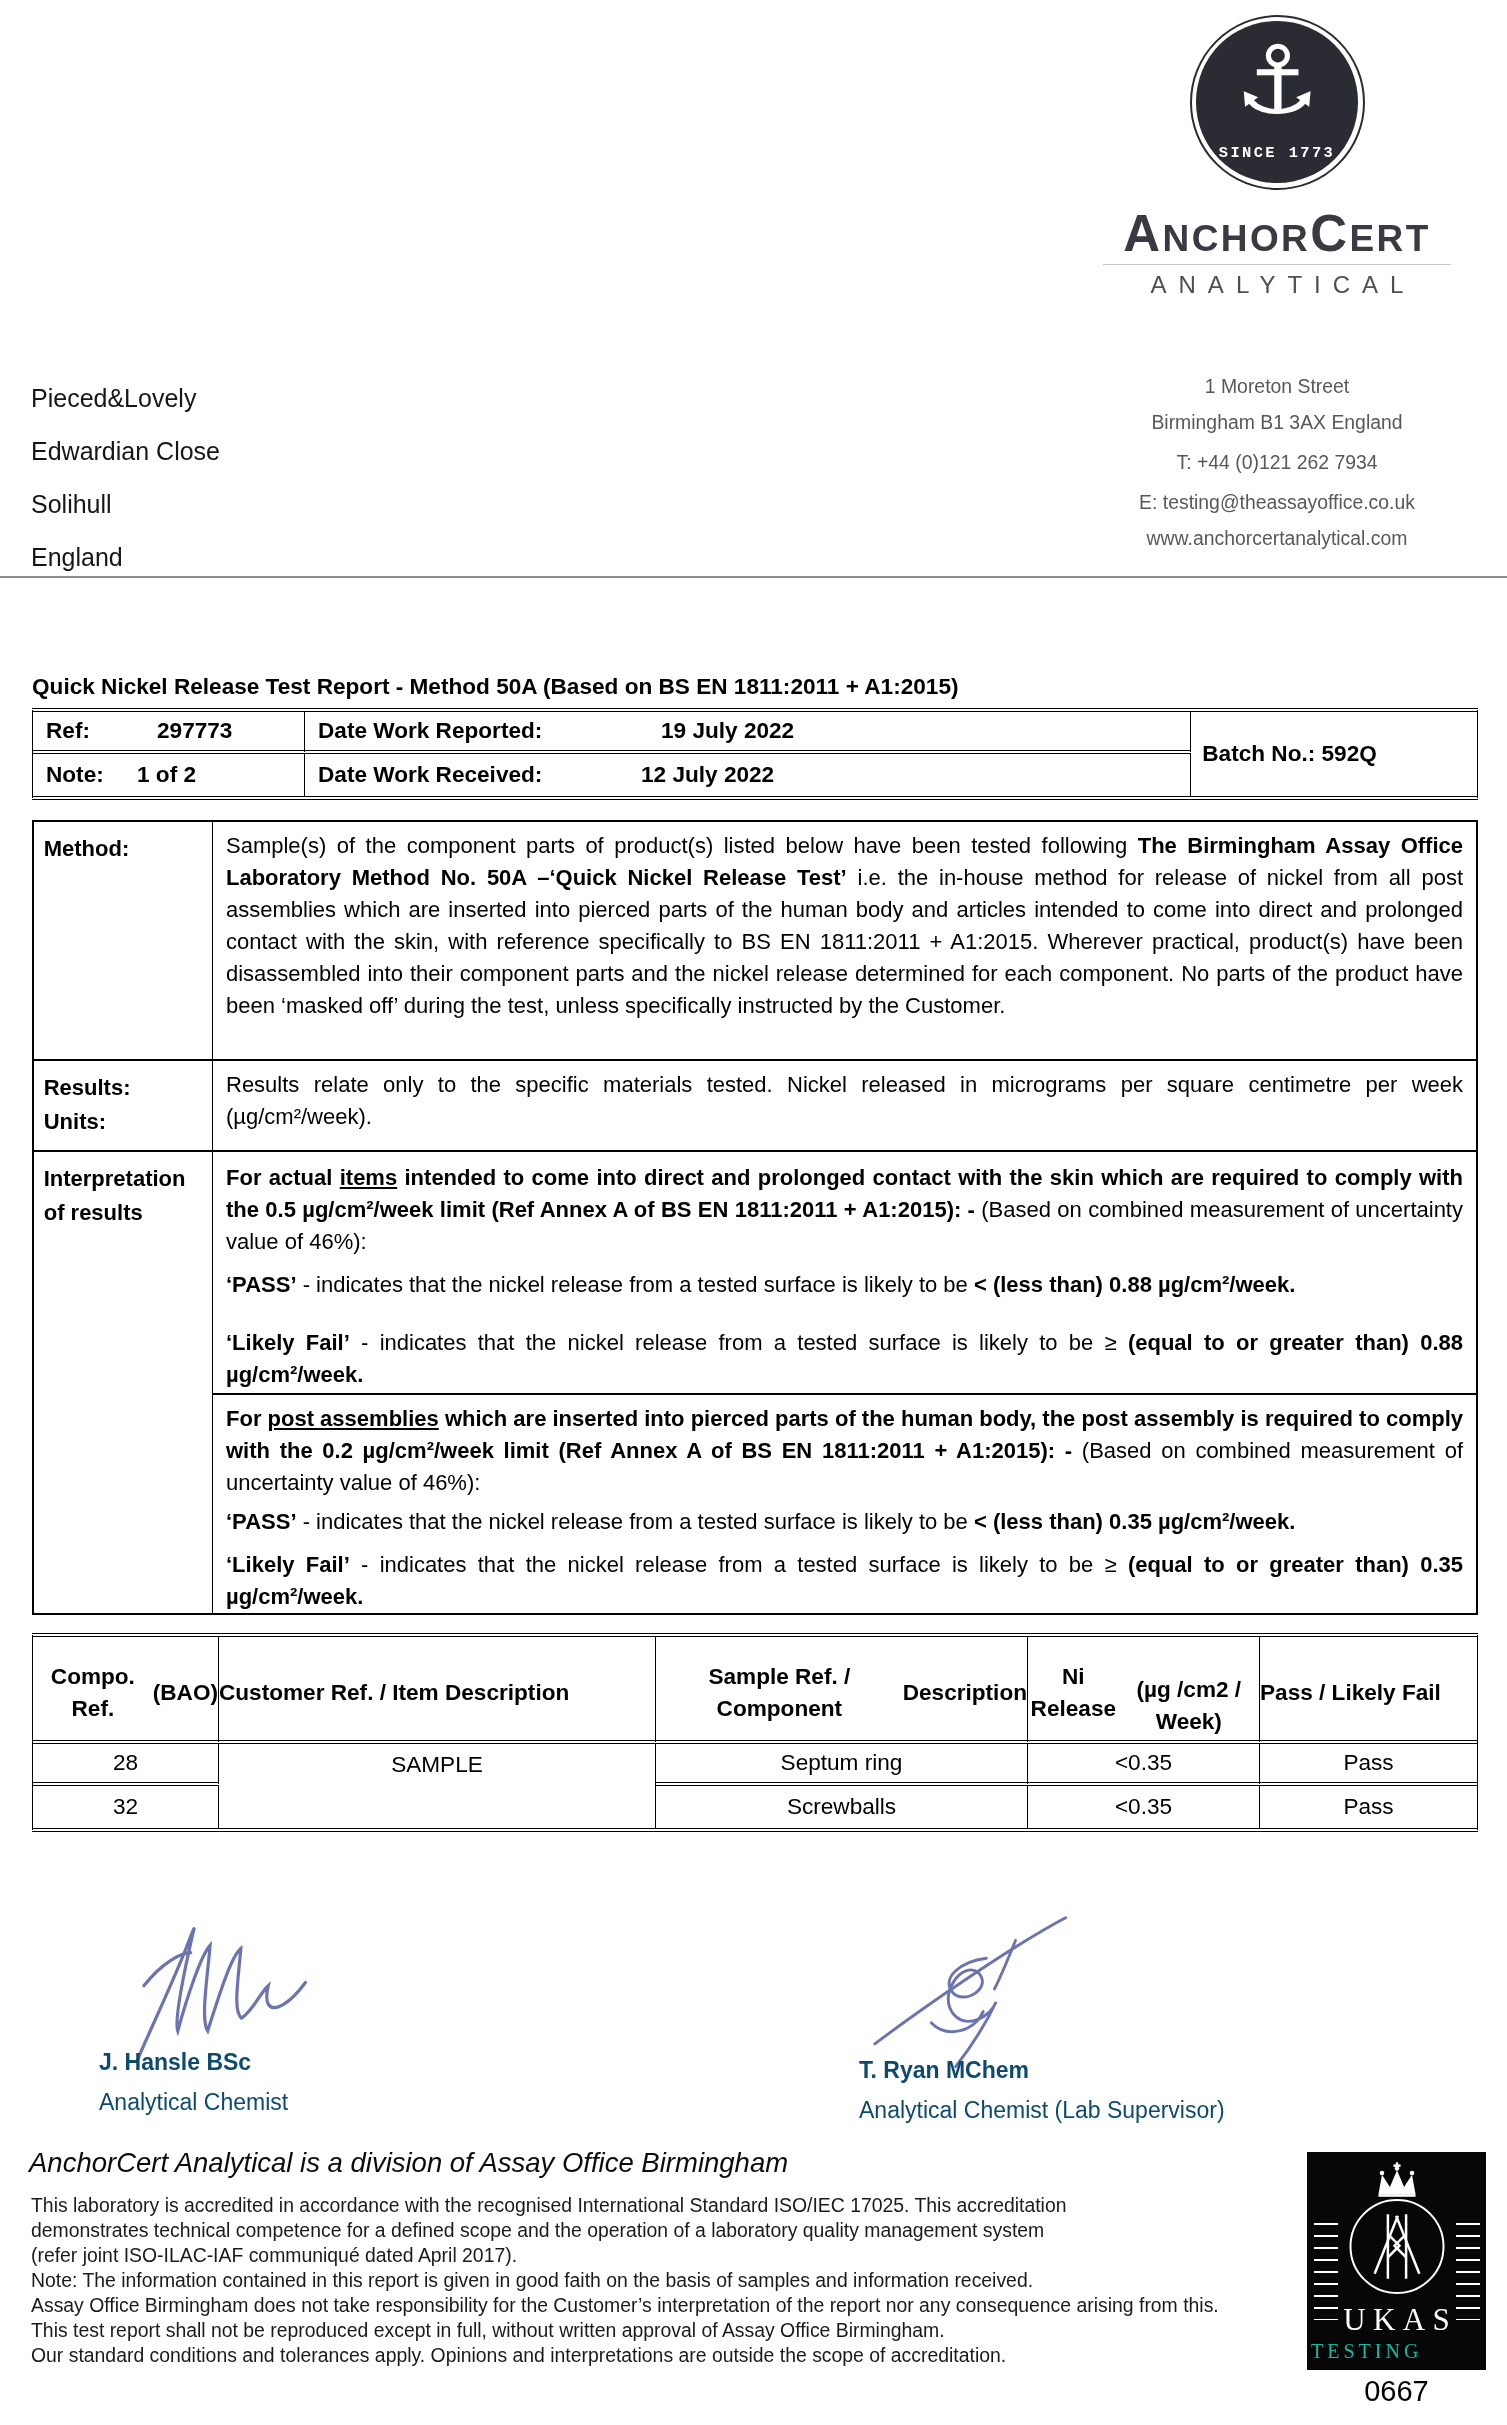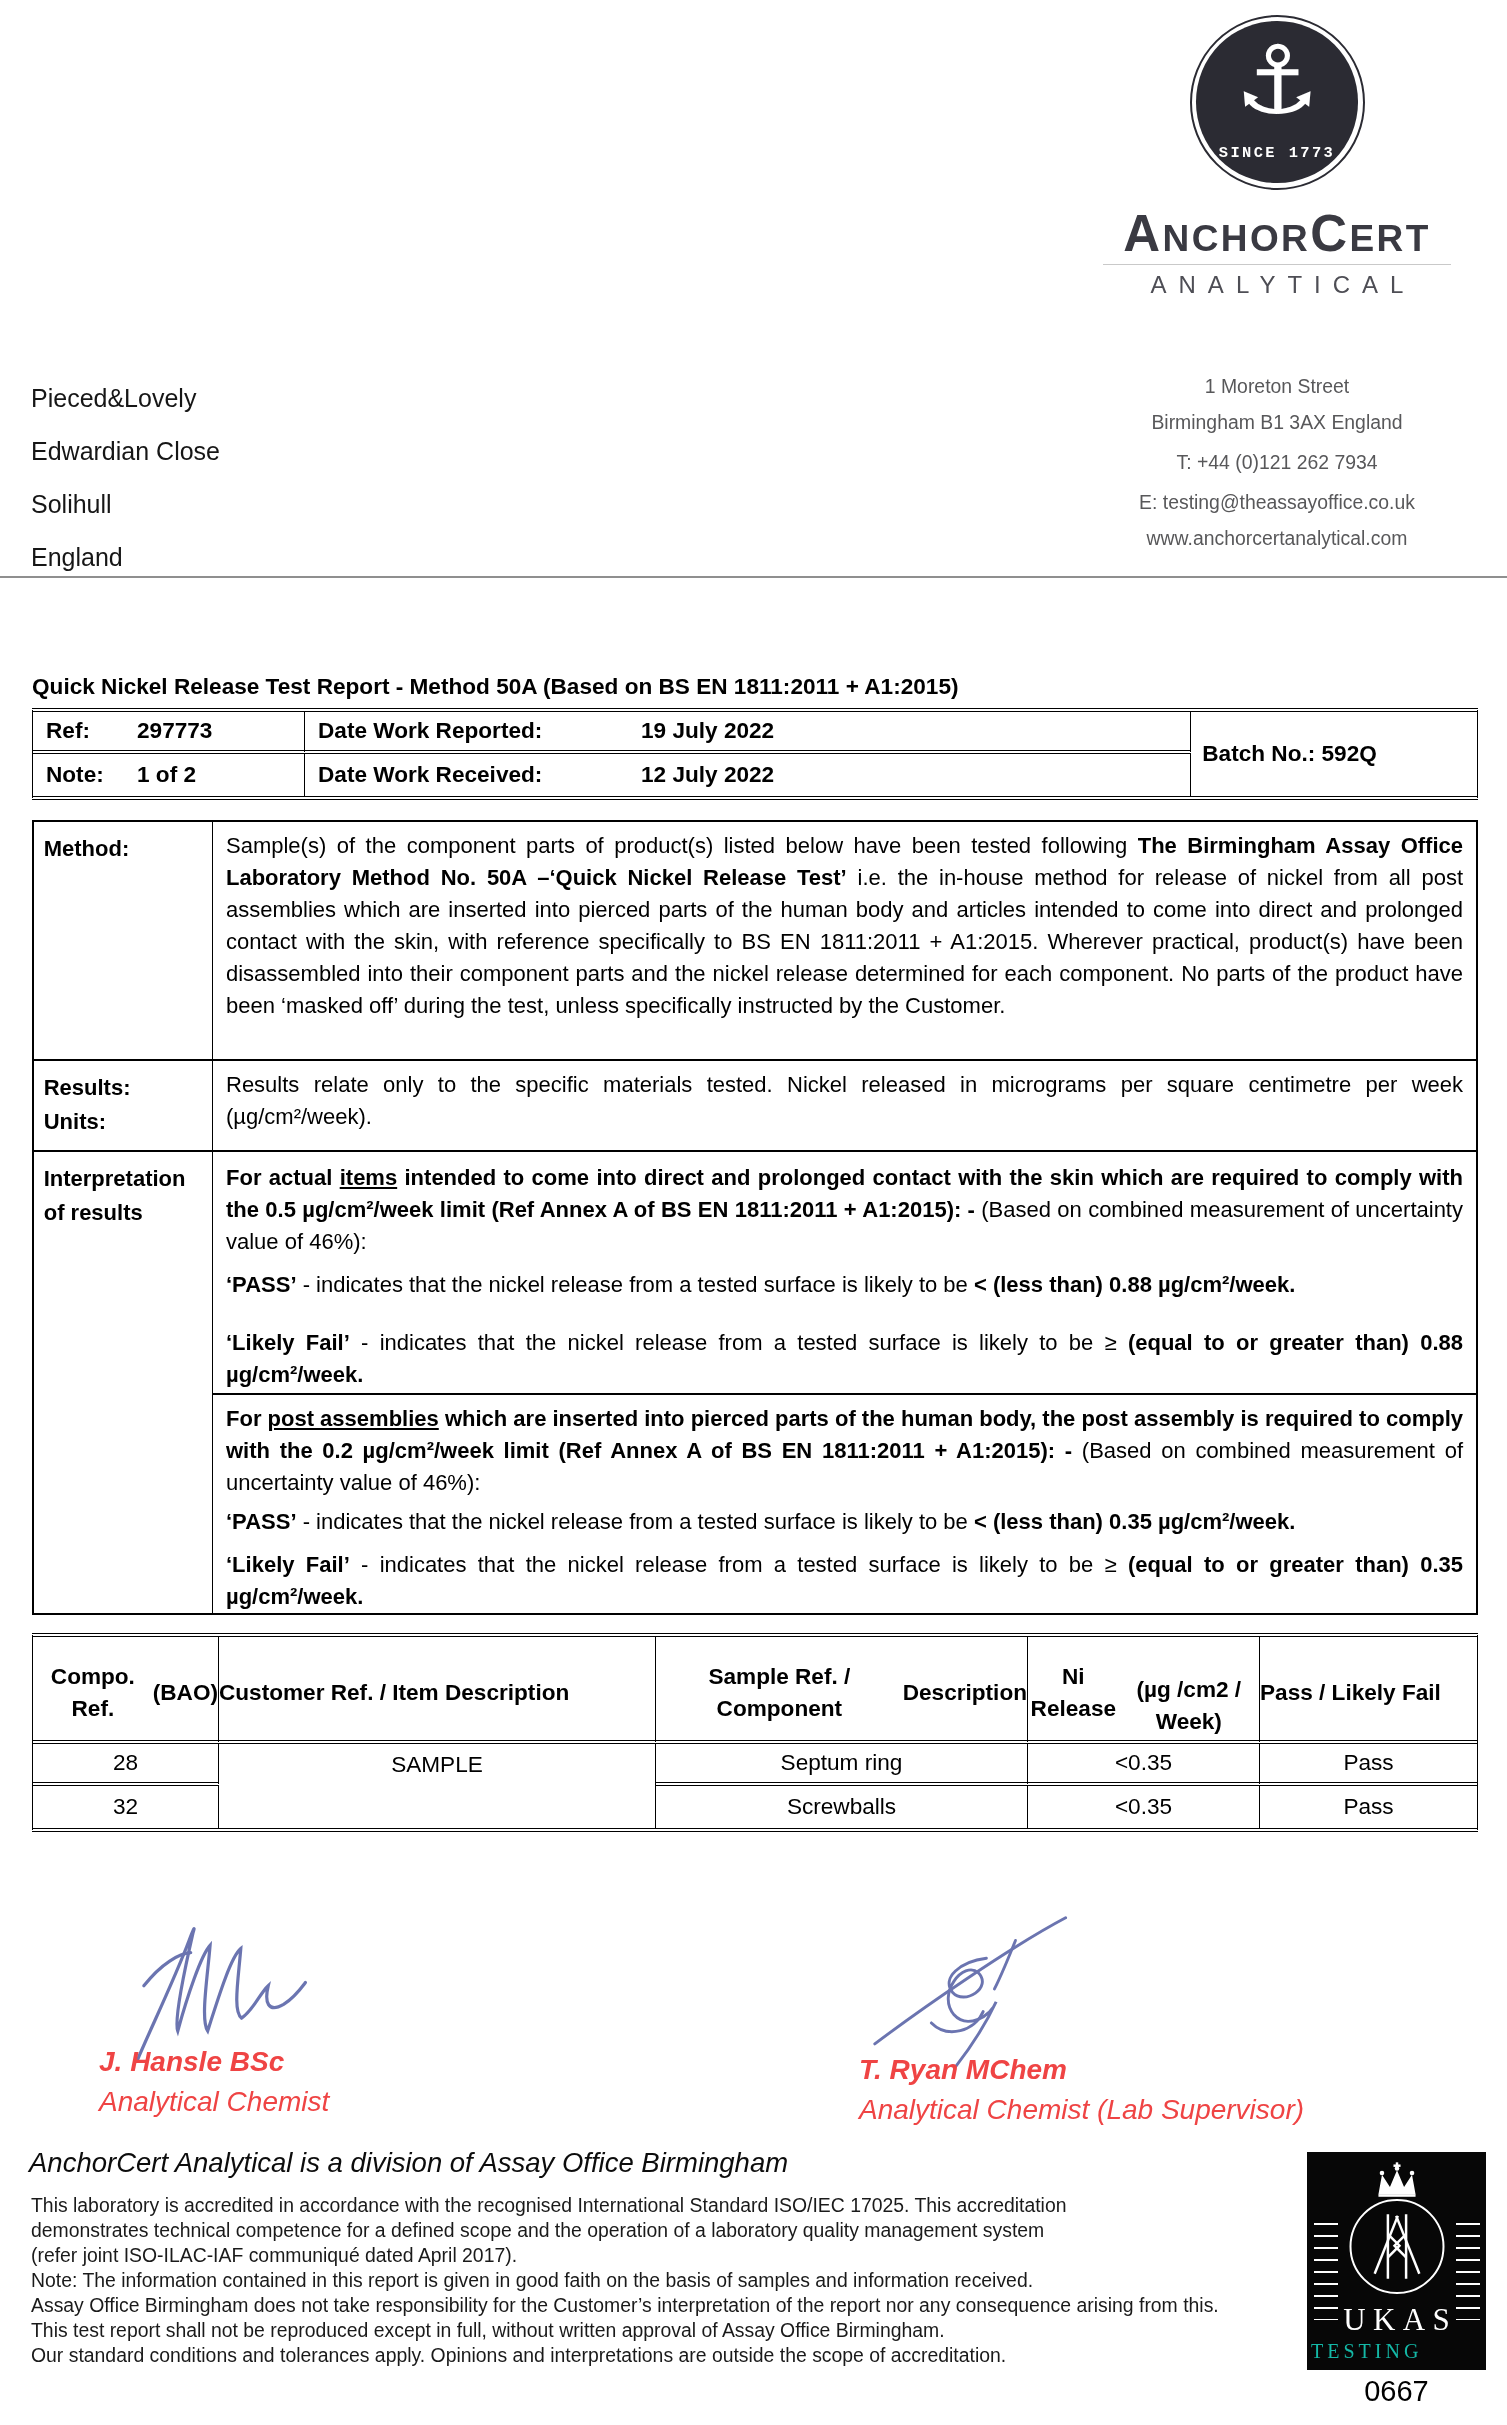--- a/index.html
+++ b/index.html
@@ -25,21 +25,21 @@
 
   .doc-title{position:absolute;left:32px;top:674px;font-size:22.6px;font-weight:700;color:#000;}
 
   
   .ref-table{position:absolute;left:32px;top:708px;width:1446px;box-sizing:border-box;display:grid;
              grid-template-columns:272px 886px auto;grid-template-rows:42px 42px;
              border-top:4.9px double #000;border-bottom:4.9px double #000;border-left:1.6px solid #000;border-right:1.6px solid #000;
              font-size:22.6px;font-weight:700;color:#000;}
   .ref-table .cell{display:flex;align-items:center;padding-left:13px;box-sizing:border-box;}
   .ref-table .vline{border-right:1.6px solid #000;}
-  .ref-table .hline{border-bottom:4.9px double #000;}
+  .ref-table .hline{border-bottom:4.9px double #000;gap:20px;}
   .ref-table .lbl-s{min-width:91px;display:inline-block;}
   .ref-table .lbl-l{min-width:323px;display:inline-block;}
   .batch-cell{grid-column:3;grid-row:1/3;display:flex;align-items:center;padding-left:11.3px;}
 
   
   .method-table{position:absolute;left:32px;top:820px;width:1446px;box-sizing:border-box;display:grid;
                 grid-template-columns:179px auto;grid-template-rows:239px 91px auto;
                 border:2.4px solid #000;font-size:22px;color:#000;}
   .mt-label{border-right:1.6px solid #000;padding:9.7px 8px 0 9.7px;font-weight:700;line-height:34px;box-sizing:border-box;}
   .mt-content{padding:8px 13px 0 13px;line-height:32px;text-align:justify;box-sizing:border-box;}
@@ -59,21 +59,21 @@
                  font-size:22.6px;color:#000;}
   .rt-cell{display:flex;align-items:center;justify-content:center;text-align:center;box-sizing:border-box;}
   .rt-head{font-weight:700;border-bottom:4.9px double #000;flex-direction:row;justify-content:flex-start;padding-top:8px;line-height:32px;}
   .rt-vline{border-right:1.6px solid #000;}
   .rt-r1{border-bottom:4.9px double #000;}
   .rt-merged{grid-column:2;grid-row:2/4;align-items:flex-start;padding-top:8px;}
   .ni-unit{margin-top:26px;font-weight:700;}
 
   
   .sig-svg{position:absolute;}
-  .signatory{position:absolute;font-size:28px;line-height:40px;color:#ef4444;font-style:italic;}
+  .signatory{position:absolute;font-size:23px;line-height:40px;color:#0c4a6e;}
   .signatory .name{font-weight:700;}
 
   .division-note{position:absolute;left:29px;top:2147px;font-size:27.5px;color:#0c0c0c;font-style:italic;}
   .disclaimer{position:absolute;left:31px;top:2193px;font-size:19.4px;line-height:25px;color:#1a1a1a;white-space:nowrap;}
 
   
   .ukas-box{position:absolute;left:1307px;top:2152px;width:179px;height:218px;background:#070707;}
   .ukas-crown{position:absolute;left:50%;transform:translateX(-50%);top:9.7px;}
   .ukas-circle{position:absolute;left:50%;transform:translateX(-50%);top:47px;width:95px;height:95px;border:2.4px solid #fff;border-radius:50%;box-sizing:border-box;}
   .ukas-ticks{position:absolute;top:71px;width:24px;height:97px;

